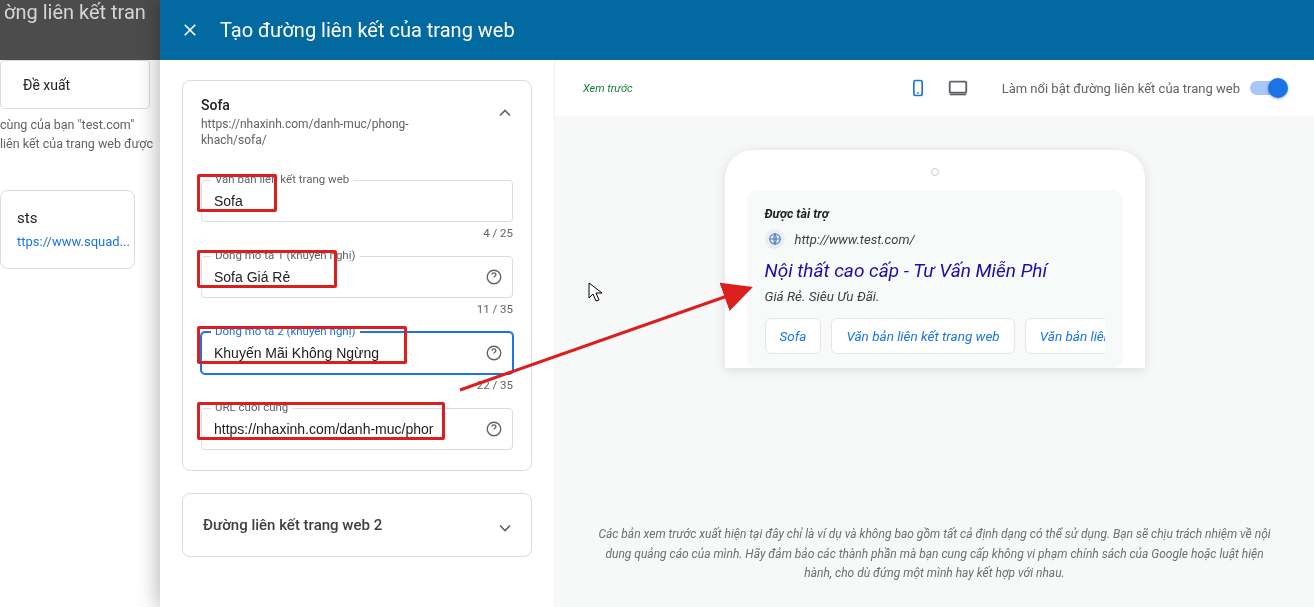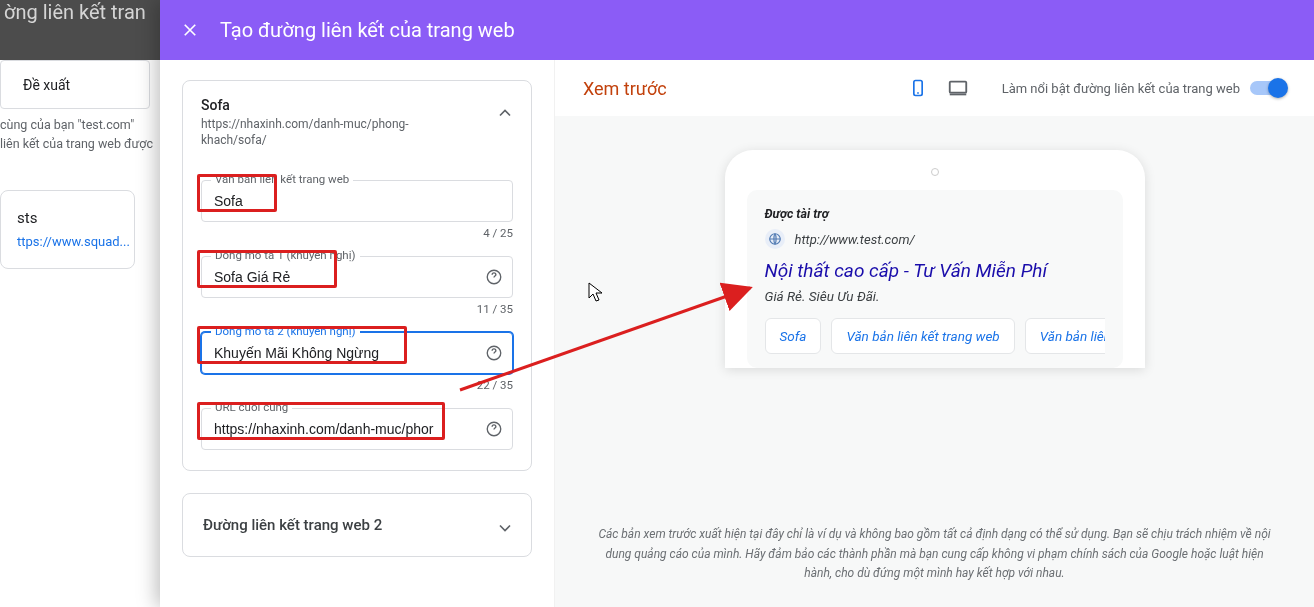--- a/index.html
+++ b/index.html
@@ -6,21 +6,21 @@
   body { font-family: Roboto, Arial, sans-serif; background: #fff; width: 1314px; height: 607px; overflow: hidden; color: #3c4043; }
 
   .bg-layer { position: absolute; left: 0; top: 0; width: 1314px; height: 607px; }
   .bg-top { height: 60px; background: #4c4c4c; }
   .bg-bar { position: absolute; left: 0; top: 60px; background:#fff; border:1px solid #dadce0; border-radius:4px; padding:14px 22px; width:150px; }
   .bg-text { position: absolute; left: 0; top: 116px; font-size:12.5px; color:#5f6368; line-height:1.5; }
   .bg-card { position: absolute; left: 0; top: 190px; background:#fff; border:1px solid #dadce0; border-radius:8px; padding:18px 16px; width:135px; }
   .bg-card a { color:#1a73e8; font-size:13px; text-decoration:none; }
 
   .dialog { position: absolute; left: 160px; top: 0; right: 0; bottom: 0; background: #fff; box-shadow: -4px 0 18px rgba(0,0,0,.25); }
-  .dialog-header { height: 60px; background: #8b5cf6; display:flex; align-items:center; padding: 0 18px; color:#fff; }
+  .dialog-header { height: 60px; background: #0369a1; display:flex; align-items:center; padding: 0 18px; color:#fff; }
   .dialog-header .close { width:24px; height:24px; display:flex; align-items:center; justify-content:center; cursor:pointer; margin-right:18px; }
   .dialog-header h1 { font-size: 20px; font-weight: 400; }
 
   .dialog-body { display:flex; height: calc(100% - 60px); }
   .left-pane { width: 394px; padding: 20px 22px; overflow-y:auto; }
   .right-pane { flex:1; display:flex; flex-direction:column; border-left:1px solid #f1f1f1; }
 
   .card { border:1px solid #dadce0; border-radius:8px; background:#fff; margin-bottom:22px; }
   .card-head { padding: 16px 18px 14px 18px; position:relative; cursor:pointer; }
   .card-head .title { font-size:14px; font-weight:500; color:#202124; margin-bottom:4px; }
@@ -34,21 +34,21 @@
   .field { width:100%; height:42px; border:1px solid #dadce0; border-radius:4px; padding: 0 12px; font-size:14px; color:#202124; outline:none; }
   .field.active { border-color:#1a73e8; box-shadow: 0 0 0 1px #1a73e8; }
   .counter { font-size:11.5px; color:#5f6368; text-align:right; margin-top:4px; }
   .help-icon { position:absolute; right:10px; top:12px; color:#5f6368; width:18px; height:18px; }
 
   .redbox { position:absolute; border:3px solid #db1f1f; pointer-events:none; border-radius:2px; }
 
   .sitelink2-head { padding: 22px 20px; font-size:15px; font-weight:500; color:#3c4043; position:relative; cursor:pointer; }
 
   .preview-top { height:56px; display:flex; align-items:center; padding: 0 28px; }
-  .preview-top h2 { font-size:18px; font-weight:400; color:#c2410c; flex:1; }
+  .preview-top h2 { font-size:11px; font-weight:400; color:#15803d; flex:1;font-style:italic; }
   .device-btn { width:40px; height:40px; display:flex; align-items:center; justify-content:center; color:#5f6368; cursor:pointer; border-radius:4px; }
   .device-btn.active { color:#1a73e8; }
   .toggle-label { font-size:13px; color:#5f6368; margin-left:24px; }
   .toggle { width:36px; height:14px; background:#a7c7f9; border-radius:10px; position:relative; margin-left:10px; cursor:pointer; }
   .toggle::after { content:''; position:absolute; right:-2px; top:-3px; width:20px; height:20px; background:#1a73e8; border-radius:50%; box-shadow:0 1px 3px rgba(0,0,0,.3); }
 
   .phone-stage { flex:1; background:#f7f8f8; display:flex; align-items:flex-start; justify-content:center; padding-top:34px; position:relative;font-style:italic; }
   .phone { width:420px; background:#fff; border:8px solid #fff; border-bottom:none; border-radius:28px 28px 0 0; box-shadow: 0 2px 12px rgba(0,0,0,.12); padding: 18px 14px 0 14px; position:relative; }
   .notch { width:8px; height:8px; border:1px solid #ccc; border-radius:50%; position:absolute; left:50%; top:10px; transform:translateX(-50%); }
   .ad-card { background:#f8f9f9; border-radius:10px; padding:16px 18px 14px 18px; margin-top:14px; }

